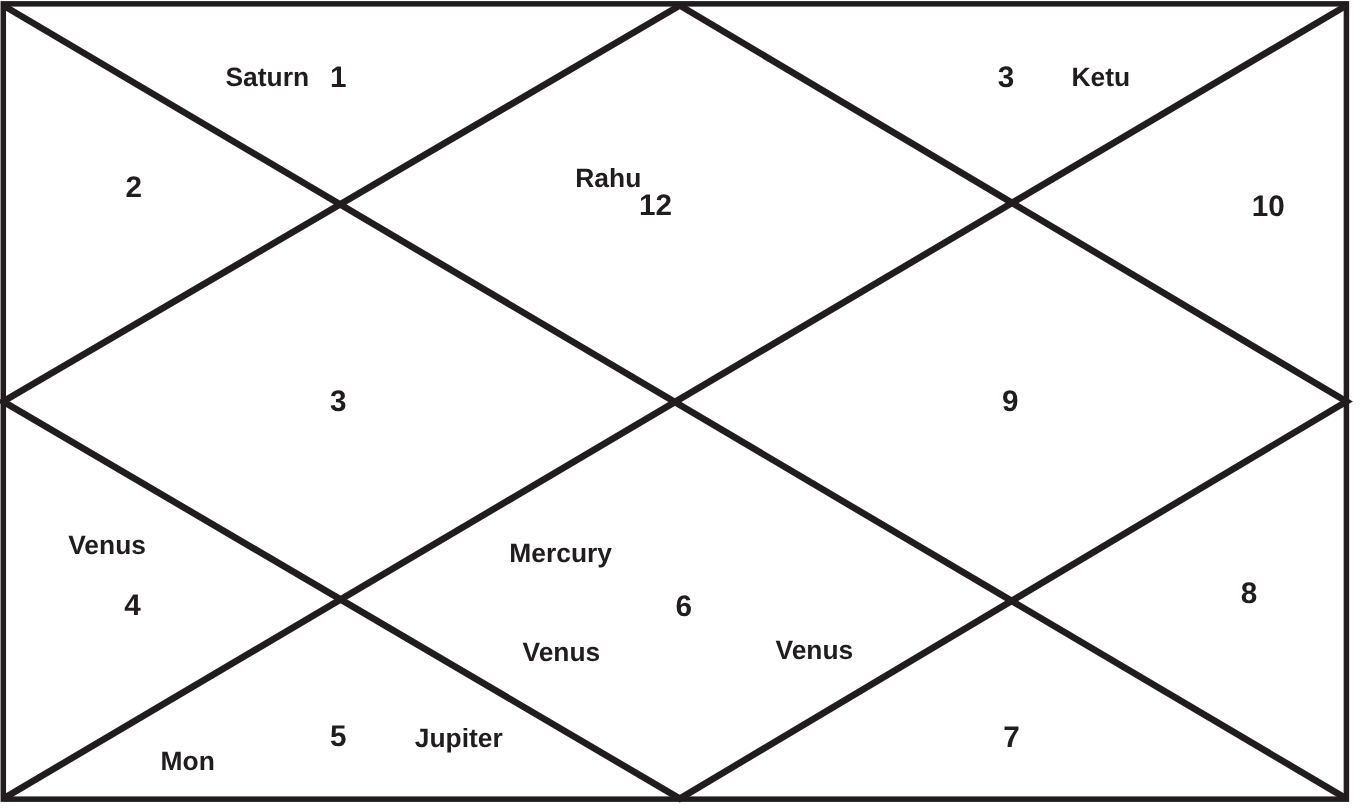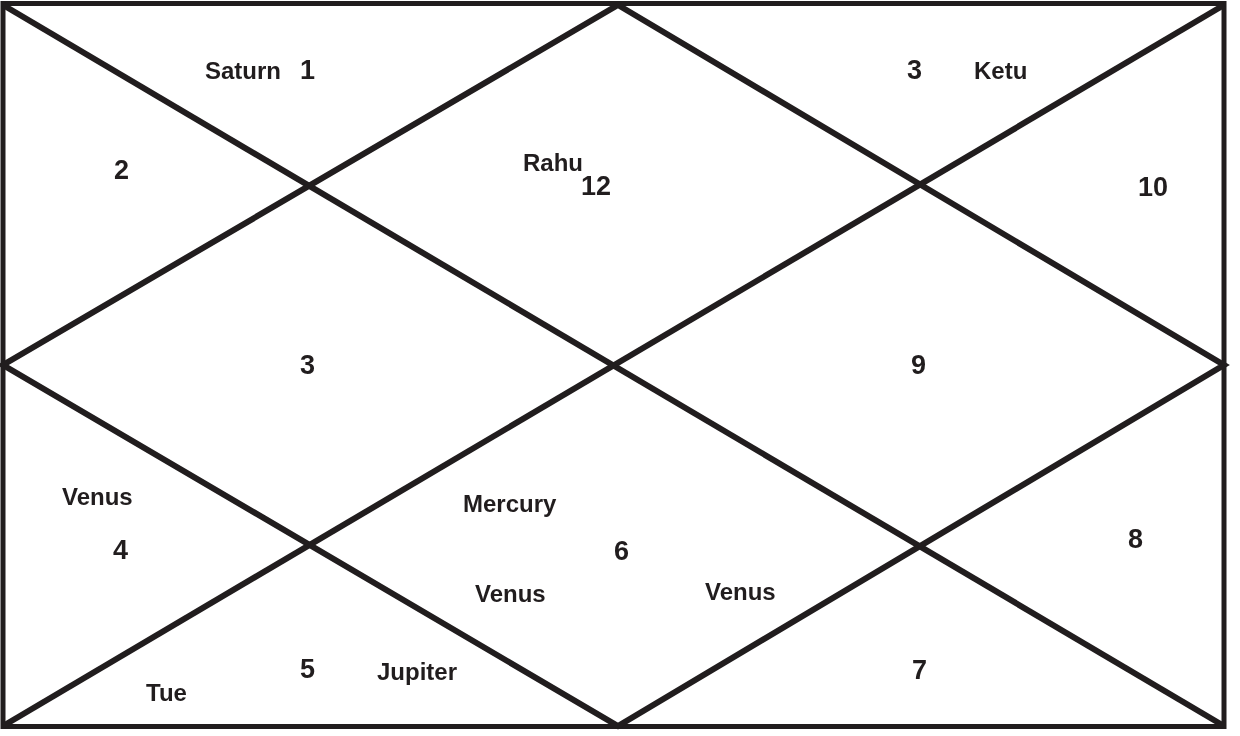--- a/index.html
+++ b/index.html
@@ -90,19 +90,19 @@
     <div class="lbl house-num" style="left:113px; top:537px;">4</div>
 
     <div class="lbl planet" style="left:463px; top:492px;">Mercury</div>
     <div class="lbl house-num" style="left:614px; top:538px;">6</div>
     <div class="lbl planet" style="left:475px; top:582px;">Venus</div>
     <div class="lbl planet" style="left:705px; top:580px;">Venus</div>
 
     <div class="lbl house-num" style="left:1128px; top:526px;">8</div>
 
     <div class="lbl house-num" style="left:300px; top:656px;">5</div>
-    <div class="lbl planet" style="left:146px; top:681px;">Tue</div>
+    <div class="lbl planet" style="left:146px; top:681px;">Mon</div>
     <div class="lbl planet" style="left:377px; top:660px;">Jupiter</div>
 
     <div class="lbl house-num" style="left:912px; top:657px;">7</div>
 
   </div>
 </div>
 
 </body></html>

